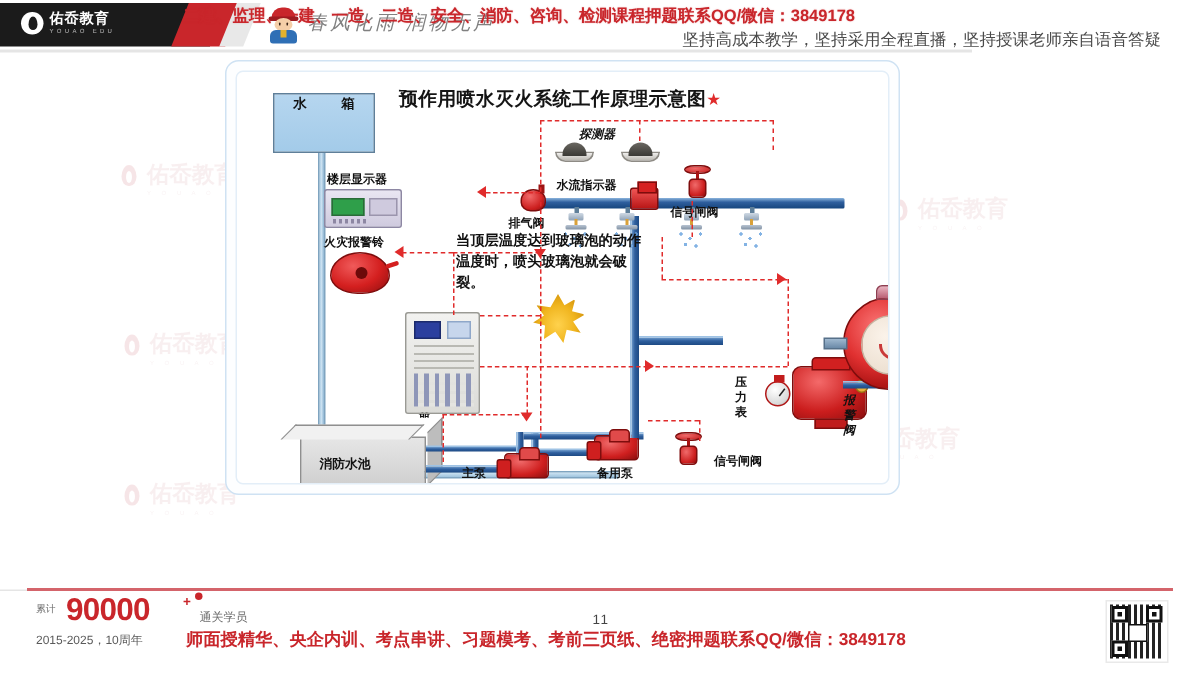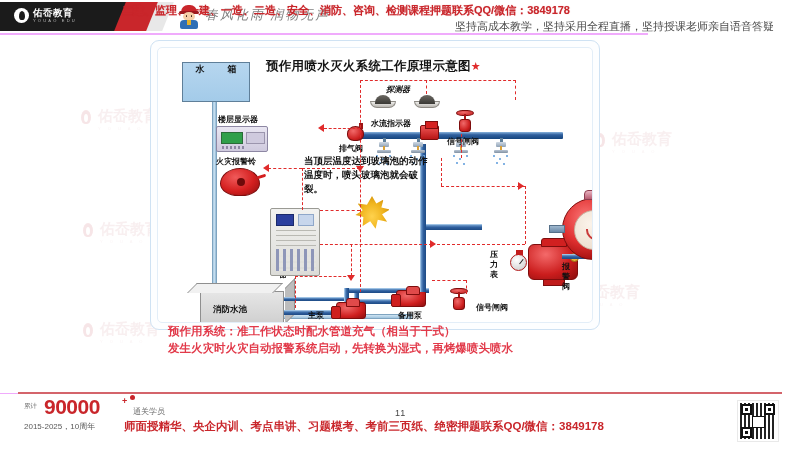--- a/index.html
+++ b/index.html
@@ -2,21 +2,21 @@
 <html><head>
 <meta charset="utf-8">
 <style>
   * { box-sizing: border-box; margin: 0; padding: 0; }
   html, body {
     width: 800px; height: 450px;
     overflow: hidden;
     background: #ffffff;
     font-family: "Liberation Sans", "DejaVu Sans", sans-serif;
   }
-  #app { position: relative; width: 648px; height: 450px; background:#f0abfc; }
+  #app { position: relative; width: 648px; height: 450px; background:#e5e5e5; }
 
   
   .header {
     position: absolute; left:0; top:0; width:800px; height:33px;
     background:#ffffff; overflow:hidden;
   }
   .hdr-black {
     position:absolute; left:0; top:2px; width:140px; height:29px;
     background:#1b1b1b;
   }
@@ -557,21 +557,21 @@
           <div class="stem"></div>
           <div class="body"></div>
         </div>
         <div class="lbl" style="left:318px; top:254px;">信号闸阀</div>
 
         <div class="alarmv">
           <div class="top"></div>
           <div class="bot"></div>
           <div class="knob"></div>
         </div>
-        <div class="lbl" style="left:404px; top:214px; width:8px; line-height:10px; white-space:normal;">报警阀</div>
+        <div class="lbl" style="left:404px; top:214px; width:8px; line-height:10px; white-space:normal;font-style:italic;">报警阀</div>
         <div class="gauge">
           <div class="needle"></div>
         </div>
         <div class="lbl" style="left:332px; top:202px; width:9px; line-height:10px; white-space:normal;">压力表</div>
 
         <div class="pipe-h" style="left:268px; top:176px; width:56px; height:6px;"></div>
         <div class="pipe-h" style="left:404px; top:206px; width:42px; height:5px;"></div>
 
         <div class="gong">
           <div class="cap"></div>
@@ -611,24 +611,20 @@
         <div class="dashv" style="left:367px; top:138px; height:58px;"></div>
         <div class="dashh" style="left:274px; top:196px; width:93px;"></div>
         <div class="arrow-r" style="left:360px; top:134px;"></div>
         <div class="dashv" style="left:303px; top:86px; height:24px;"></div>
 
         <div class="dashh" style="left:274px; top:232px; width:34px;"></div>
         <div class="dashv" style="left:308px; top:232px; height:14px;"></div>
       </div>
     </div>
 
-    <div class="caption">
-      <div>预作用系统：准工作状态时配水管道充气（相当于干式）</div>
-      <div>发生火灾时火灾自动报警系统启动，先转换为湿式，再烤爆喷头喷水</div>
-    </div>
   </div>
 
   <div class="foot-rule"></div>
   <div class="footer">
     <div class="f-accum">累计</div>
     <div class="f-num">90000</div>
     <div class="f-plus">+</div>
     <div class="f-dot"></div>
     <div class="f-pass">通关学员</div>
     <div class="f-years">2015-2025，10周年</div>

